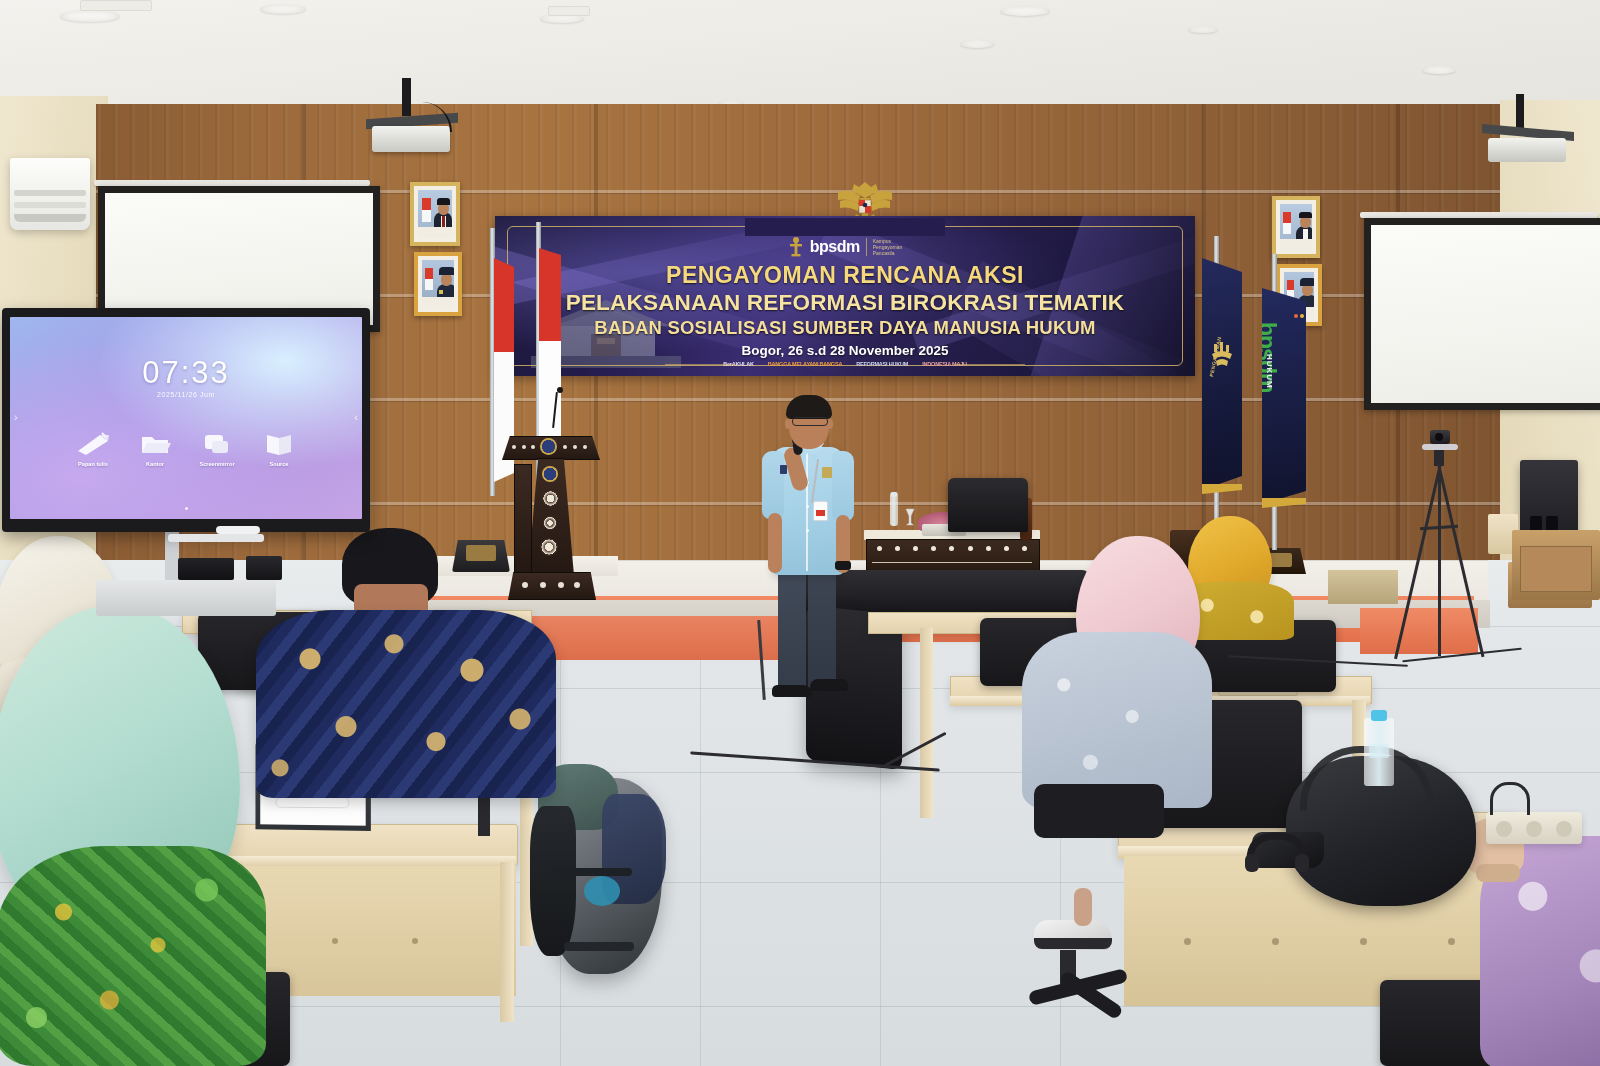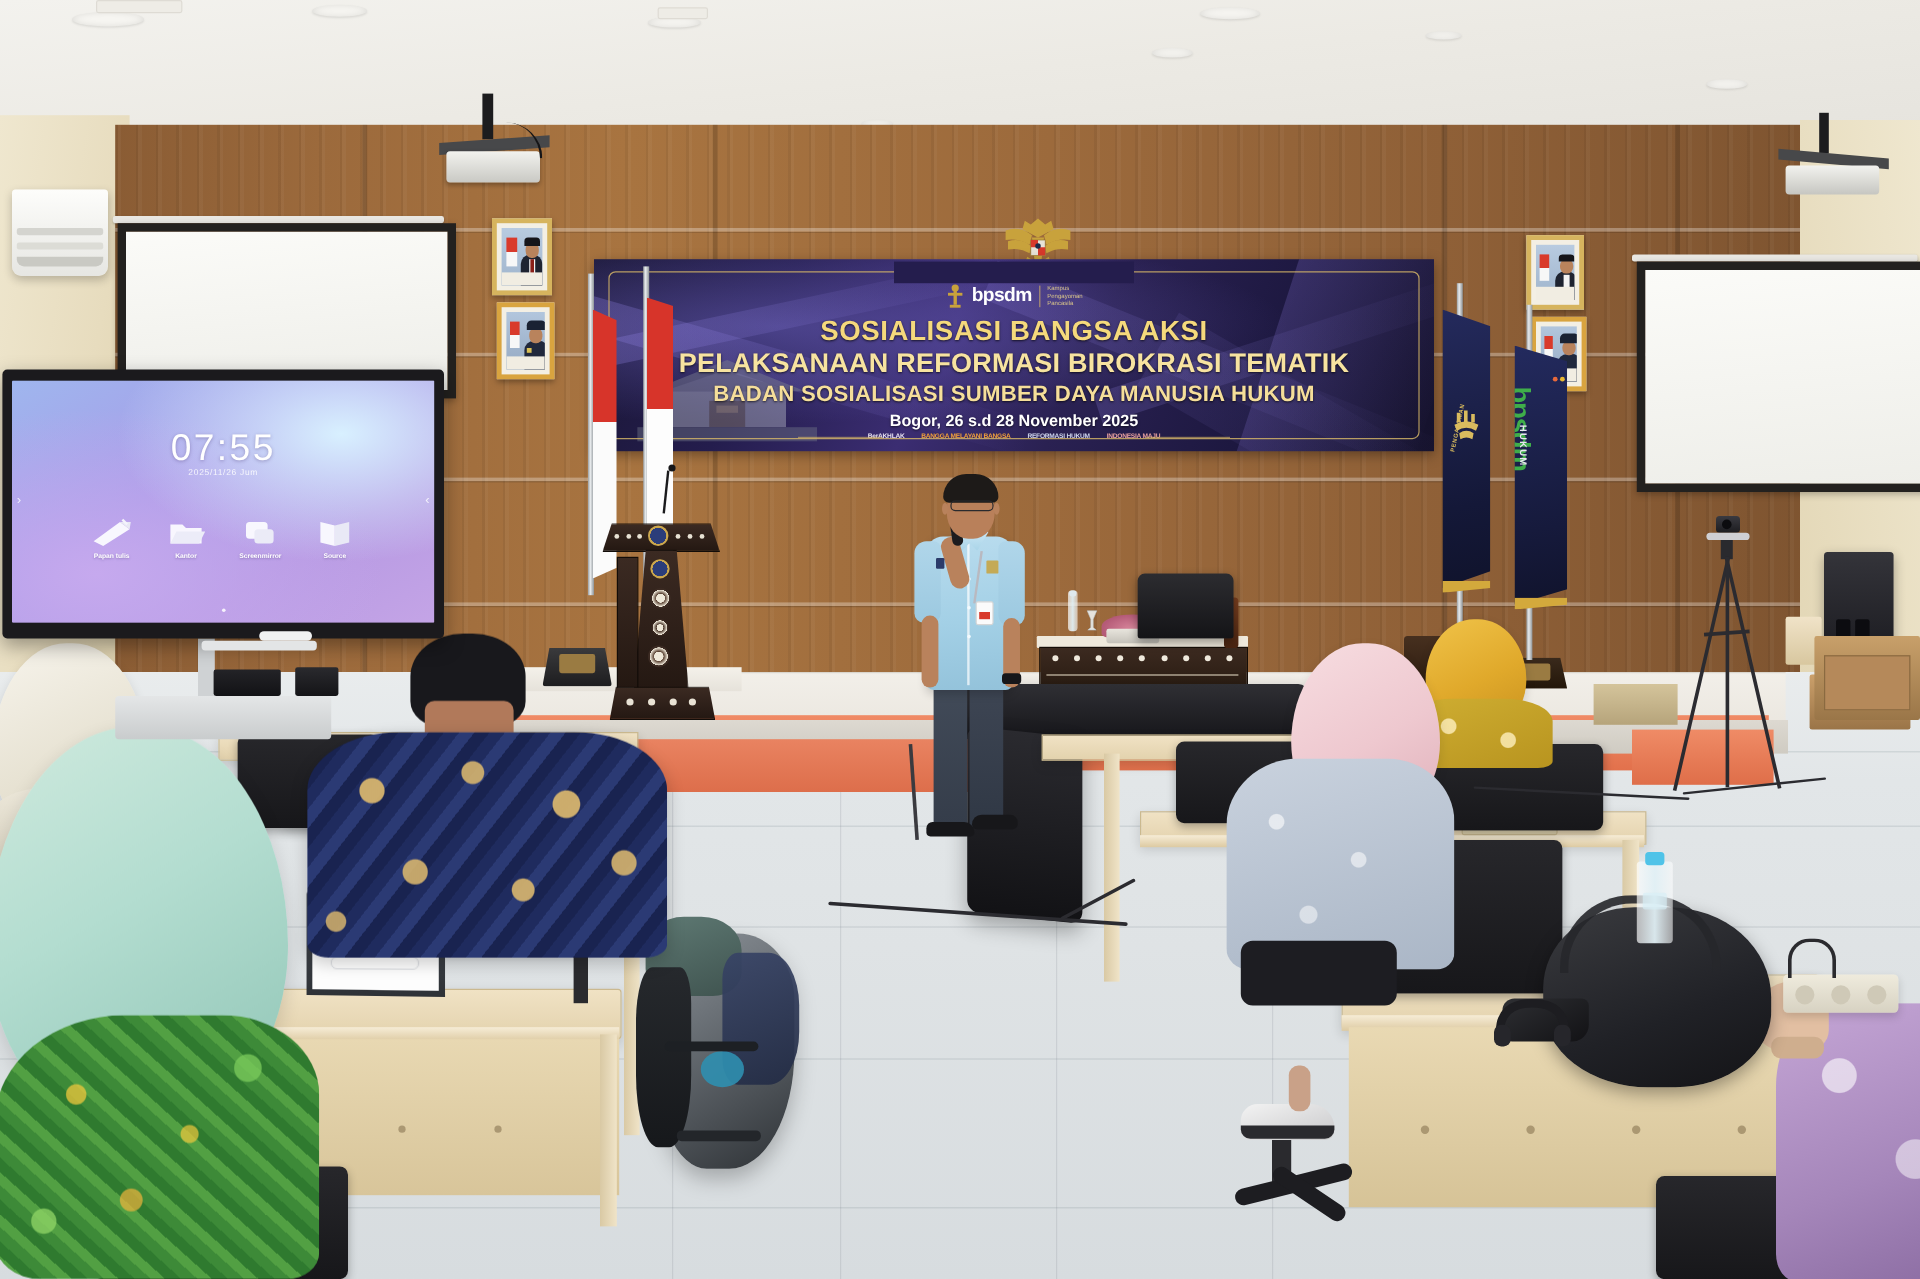--- a/index.html
+++ b/index.html
@@ -341,21 +341,21 @@
       </svg>
       <div class="logo-bpsdm">bpsdm</div>
       <div style="width:1px;height:18px;background:rgba(216,184,104,.7);"></div>
       <div>
         <div class="logo-sub">Kampus</div>
         <div class="logo-sub">Pengayoman</div>
         <div class="logo-sub">Pancasila</div>
       </div>
     </div>
 
-    <div id="banner-t1">SOSIALISASI BANGSA AKSI</div>
+    <div id="banner-t1">PENGAYOMAN RENCANA AKSI</div>
     <div id="banner-t2">PELAKSANAAN REFORMASI BIROKRASI TEMATIK</div>
     <div id="banner-t3">BADAN SOSIALISASI SUMBER DAYA MANUSIA HUKUM</div>
     <div id="banner-date">Bogor, 26 s.d 28 November 2025</div>
 
     <div id="banner-foot">
       <div class="foot-rule" style="left:170px;"></div>
       <div class="foot-logo">BerAKHLAK</div>
       <div class="foot-logo" style="color:#f2a03a;">BANGGA MELAYANI BANGSA</div>
       <div class="foot-logo" style="color:#cfd6ee;">REFORMASI HUKUM</div>
       <div class="foot-logo" style="color:#e7a0a0;">INDONESIA MAJU</div>
@@ -762,21 +762,21 @@
   <div class="abs" style="left:690px;top:760px;width:250px;height:3px;background:#2b2b30;transform:rotate(4deg);border-radius:2px;"></div>
   <div class="abs" style="left:880px;top:748px;width:70px;height:3px;background:#2b2b30;transform:rotate(-28deg);border-radius:2px;"></div>
   <div class="abs" style="left:1228px;top:660px;width:180px;height:2px;background:#2b2b30;transform:rotate(3deg);border-radius:2px;"></div>
   <div class="abs" style="left:1402px;top:654px;width:120px;height:2px;background:#2b2b30;transform:rotate(-6deg);border-radius:2px;"></div>
   <div class="abs" style="left:760px;top:620px;width:3px;height:80px;background:#3a3a3f;transform:rotate(-4deg);"></div>
 
   <div class="abs" id="tv-stand"></div>
   <div class="abs" id="tv-base"></div>
   <div class="abs" id="tv">
     <div id="tv-screen">
-      <div id="tv-clock">07:55</div>
+      <div id="tv-clock">07:33</div>
       <div id="tv-date">2025/11/26 Jum</div>
 
       <div id="tv-apps">
         <div class="tv-app">
           <div class="ico">
             <svg viewBox="0 0 34 26" width="34" height="26" aria-hidden="true">
               <path d="M2 20 L24 4 L32 10 L10 24 Z" fill="#fbfbff" opacity=".95"></path>
               <path d="M24 4 L32 10 L33 4 Z" fill="#e8e8f4"></path>
               <path d="M26 2 L30 6" stroke="#f3f3fb" stroke-width="2"></path>
             </svg>

